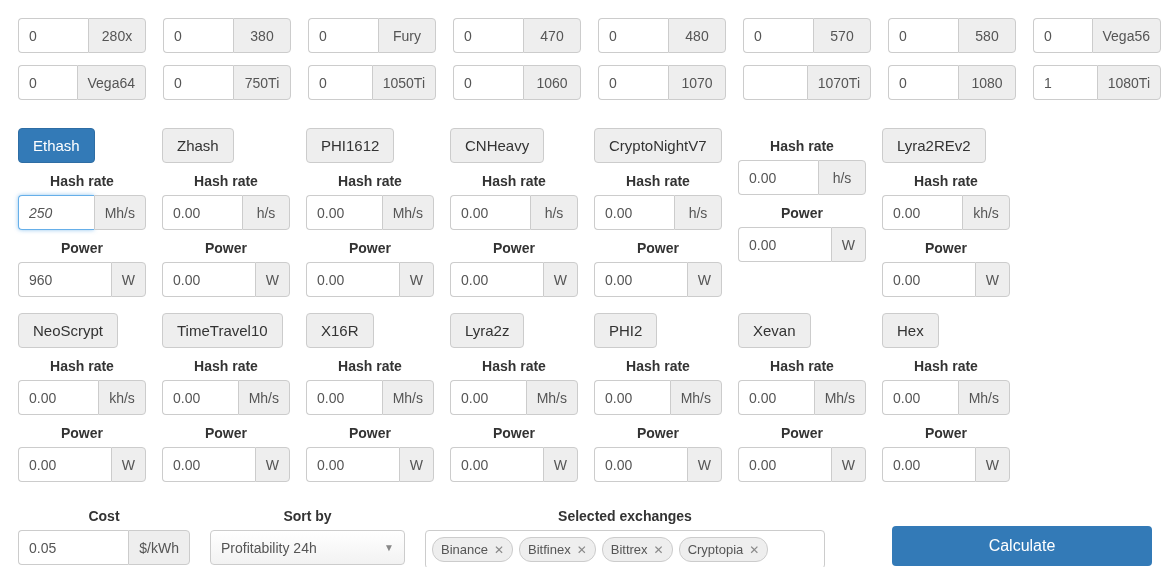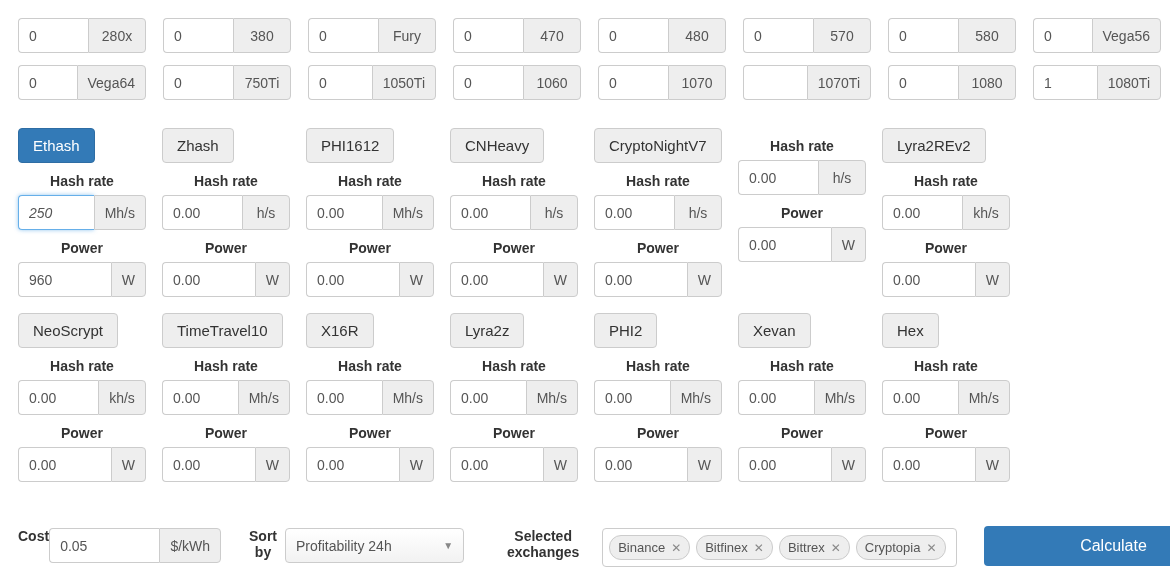--- a/index.html
+++ b/index.html
@@ -90,22 +90,21 @@
   }
 
   .bottom-row {
     display: flex;
     gap: 20px;
     margin-top: 26px;
     align-items: flex-start;
   }
   .col {
     display: flex;
-    flex-direction: row;
-    margin-top: 20px;
+    flex-direction: column;
   }
   .col .label:first-child { margin-top: 0; }
   .select-like {
     display: flex;
     align-items: center;
     justify-content: space-between;
     width: 195px;
     height: 35px;
     padding: 6px 10px;
     border: 1px solid #ccc;

